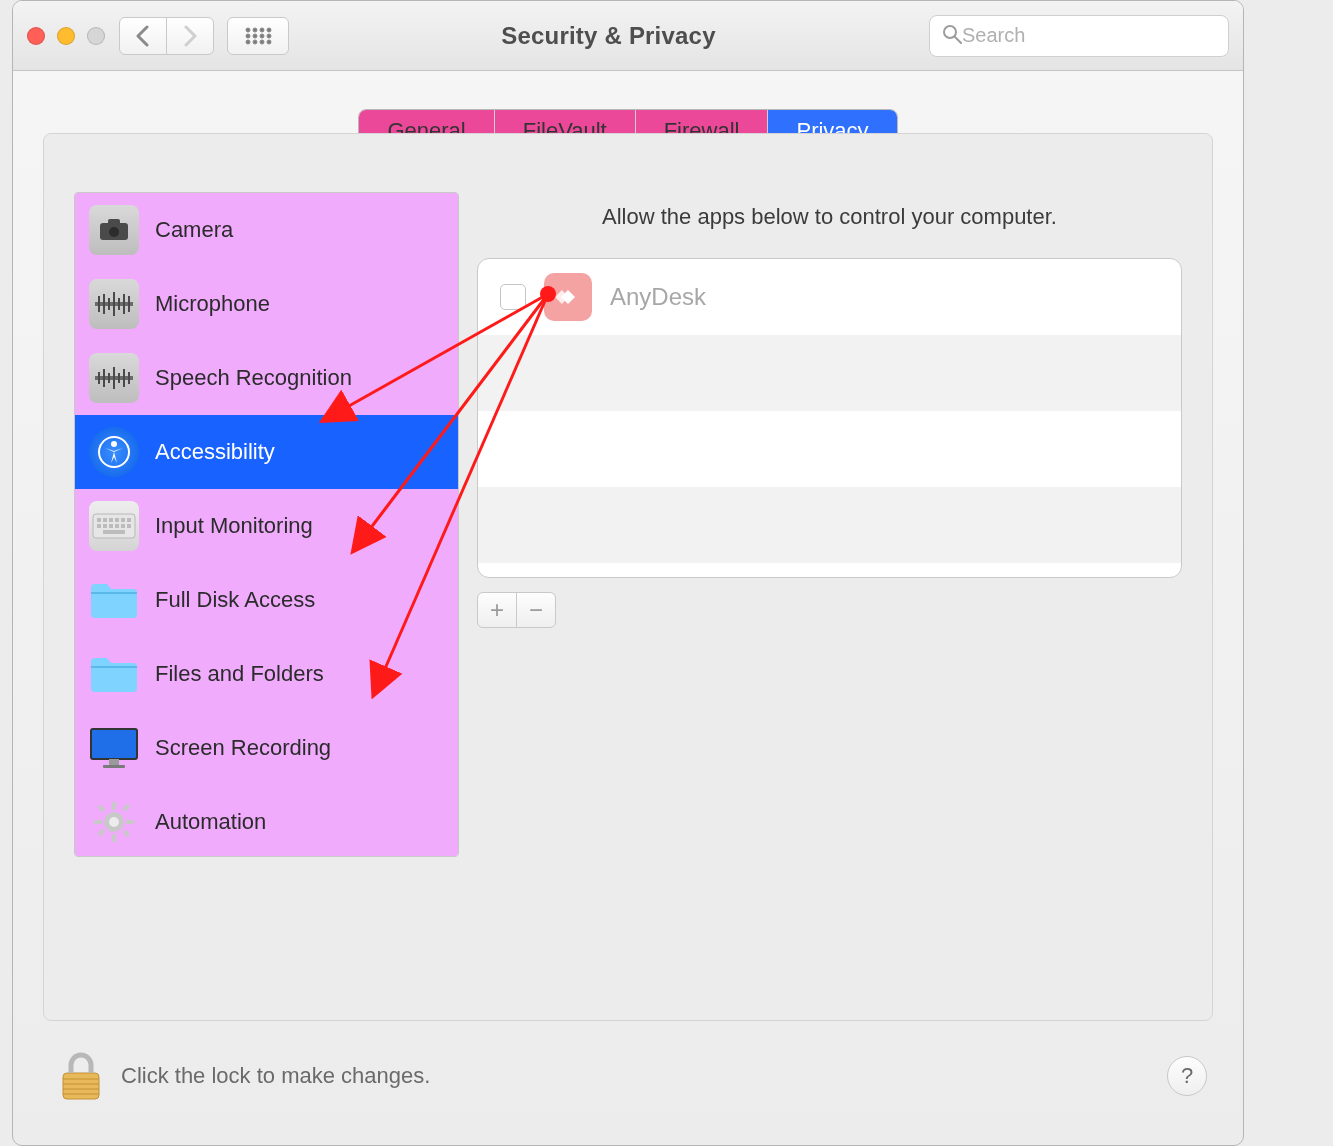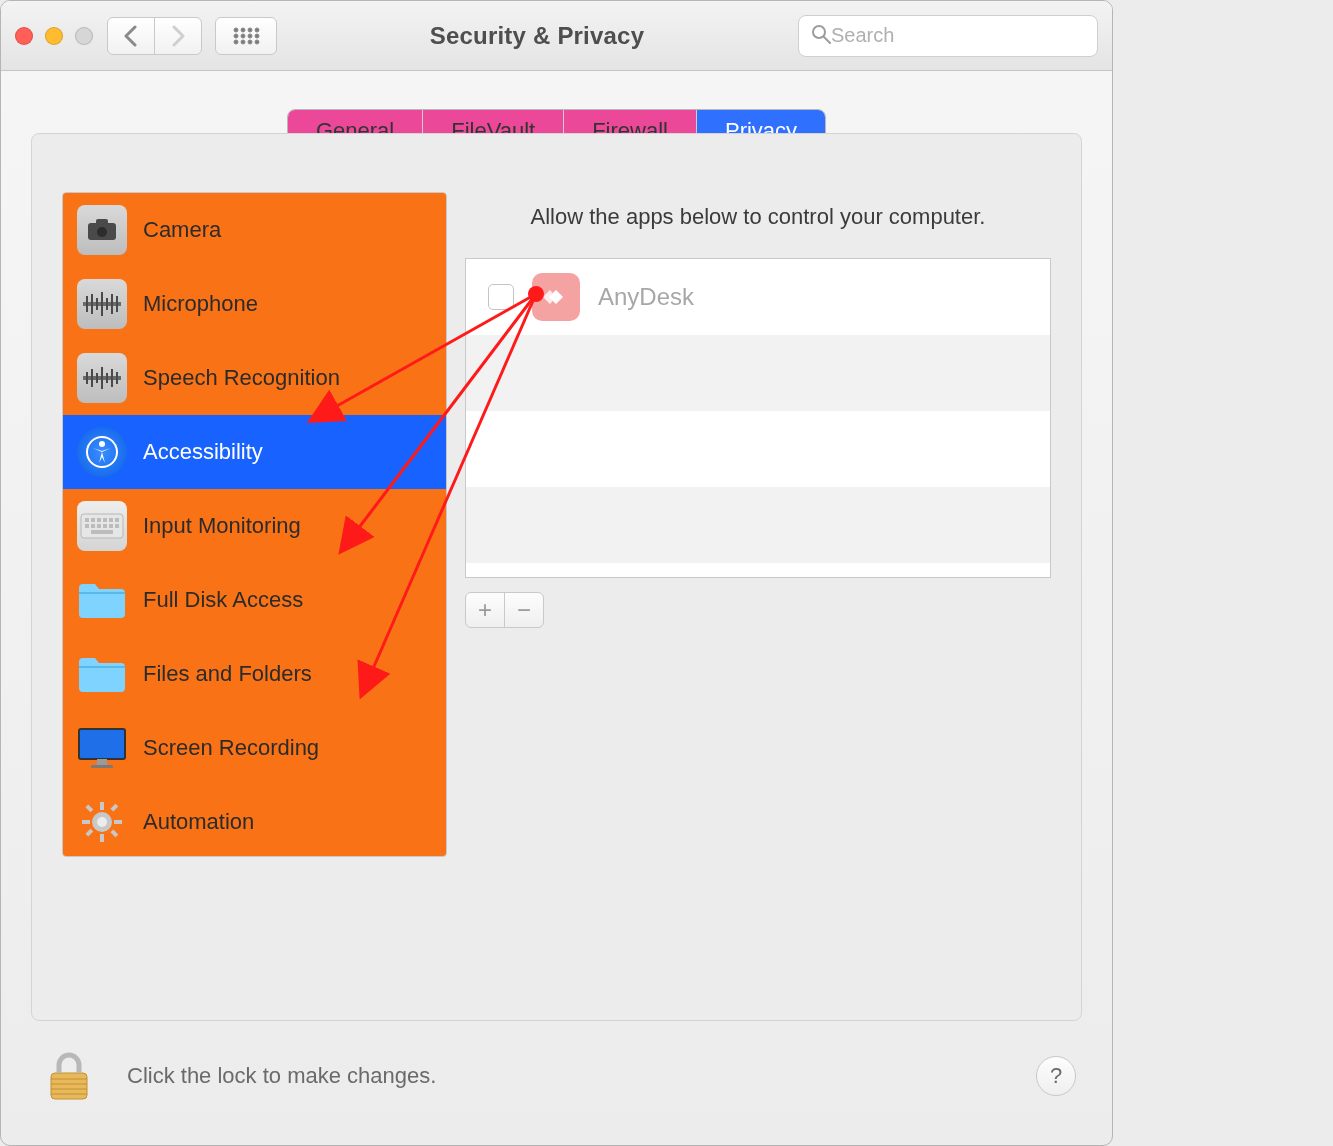--- a/index.html
+++ b/index.html
@@ -1,17 +1,17 @@
 <!DOCTYPE html>
 <html><head>
 <meta charset="utf-8">
 <style>
   * { box-sizing: border-box; margin: 0; padding: 0; }
   html, body { width: 1333px; height: 1146px; font-family: -apple-system, "Helvetica Neue", Arial, sans-serif; background:#ececec; }
-  .window { width:1113px; height:1146px; background:linear-gradient(#f6f6f6,#ececec); border:1px solid #b5b5b5; border-radius:10px; display:flex; flex-direction:column; overflow:hidden; position:relative; }
+  .window { width:1232px; height:1146px; background:linear-gradient(#f6f6f6,#ececec); border:1px solid #b5b5b5; border-radius:10px; display:flex; flex-direction:column; overflow:hidden; position:relative;margin-left:12px; }
 
   
   .titlebar { height:70px; display:flex; align-items:center; padding:0 14px; gap:14px; border-bottom:1px solid #c6c6c6; background:linear-gradient(#f3f3f3,#e4e4e4); }
   .traffic { display:flex; gap:12px; align-items:center; }
   .dot { width:18px; height:18px; border-radius:50%; border:1px solid rgba(0,0,0,.15); }
   .dot.red { background:#ff5f57; }
   .dot.yellow { background:#febc2e; }
   .dot.grey { background:#d6d6d6; }
 
   .segbtn-group { display:flex; }
@@ -31,41 +31,41 @@
   
   .tabs-wrap { display:flex; justify-content:center; padding:38px 30px 0 30px; }
   .tabs { display:flex; border:1px solid #b8b8b8; border-radius:8px; overflow:hidden; background:#fff; }
   .tab { padding:8px 28px; font-size:22px; color:#333; border-right:1px solid #cfcfcf; background:#ec4899; }
   .tab:last-child { border-right:none; }
   .tab.active { background:#2f70ff; color:#fff; }
 
   .content { display:flex; gap:18px; margin:38px 30px 0 30px; height:665px; }
 
   
-  .sidebar { width:385px; background:#f97316; border:1px solid #c8c8c8; border-radius:4px; overflow-y:auto; position:relative; }
+  .sidebar { width:385px; background:#f0abfc; border:1px solid #c8c8c8; border-radius:4px; overflow-y:auto; position:relative; }
   .sitem { height:74px; display:flex; align-items:center; gap:16px; padding:0 14px; font-size:22px; color:#2b2b2b; }
   .sitem.selected { background:#1862ff; color:#fff; }
   .sicon { width:50px; height:50px; border-radius:8px; display:flex; align-items:center; justify-content:center; flex-shrink:0; }
 
   
   .right { flex:1; display:flex; flex-direction:column;text-align:center; }
   .right-head { font-size:22px; color:#3b3b3b; padding:12px 20px 28px 20px; }
-  .app-list { background:#fff; border:1px solid #c9c9c9; border-radius:0; height:320px; margin:0 0 14px 0; overflow:hidden; }
+  .app-list { background:#fff; border:1px solid #c9c9c9; border-radius:12px; height:320px; margin:0 0 14px 0; overflow:hidden; }
   .app-row { height:76px; display:flex; align-items:center; gap:18px; padding:0 22px; font-size:24px; color:#a7a7a7; }
   .app-row:nth-child(even){ background:#f2f2f2; }
   .chk { width:26px; height:26px; border:1px solid #c4c4c4; border-radius:5px; background:#fff; }
   .app-icon { width:48px; height:48px; border-radius:10px; display:flex; align-items:center; justify-content:center; }
 
   .addremove { display:flex; }
   .sqbtn { width:40px; height:36px; border:1px solid #c9c9c9; background:linear-gradient(#fdfdfd,#efefef); font-size:24px; color:#9a9a9a; display:flex; align-items:center; justify-content:center; margin-right:-1px; }
   .sqbtn:first-child { border-radius:6px 0 0 6px; }
   .sqbtn:last-child  { border-radius:0 6px 6px 0; }
 
   
-  .footer { display:flex; align-items:center; padding:30px 36px 44px 46px; gap:36px; }
+  .footer { display:flex; align-items:center; padding:30px 36px 44px 46px; gap:18px; }
   .lock { width:44px; height:50px; }
   .foot-text { font-size:22px; color:#6a6a6a; flex:1; }
   .adv-btn { width:184px; height:40px; border:1px solid #c8c8c8; border-radius:7px; background:linear-gradient(#fdfdfd,#efefef); font-size:20px; color:#8e8e8e; display:flex; align-items:center; justify-content:center; }
   .help-btn { width:40px; height:40px; border:1px solid #c8c8c8; border-radius:50%; background:linear-gradient(#fdfdfd,#efefef); font-size:22px; color:#6a6a6a; display:flex; align-items:center; justify-content:center; margin-left:18px; }
 
   
   .body-panel { margin:0 30px; border:1px solid #d4d4d4; border-radius:8px; background:#ececec; flex:1; display:flex; flex-direction:column; position:relative; }
 
   
   .annot { position:absolute; top:0; left:0; pointer-events:none; }

